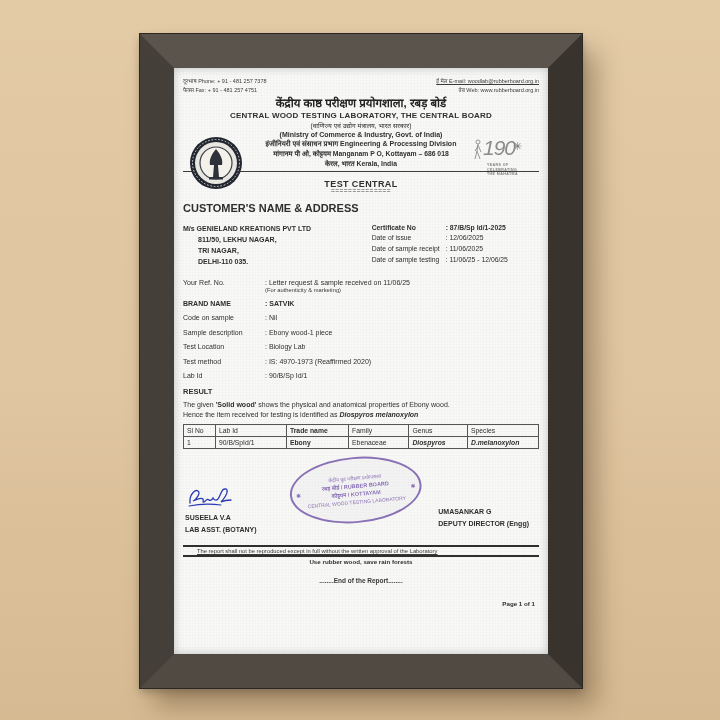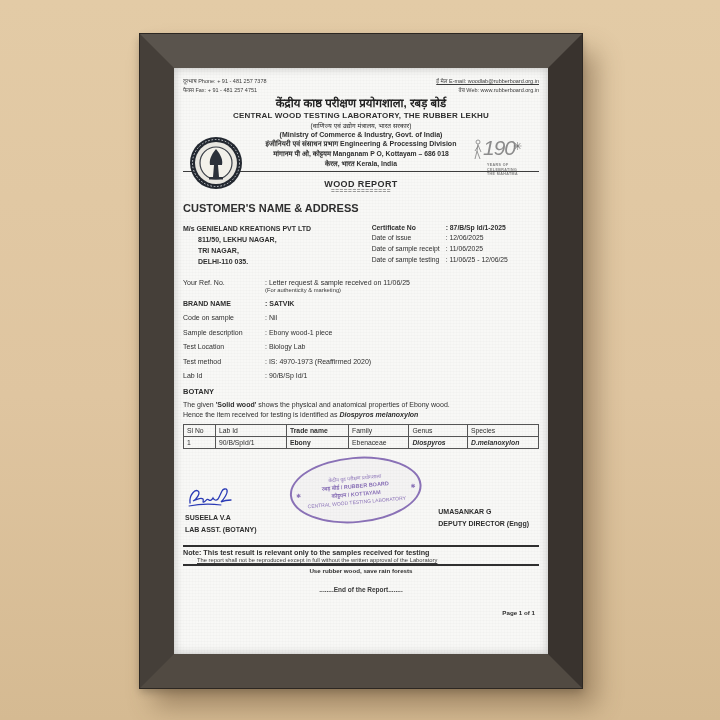--- a/index.html
+++ b/index.html
@@ -110,21 +110,21 @@
         <div>फैक्स Fax: + 91 - 481 257 4751</div>
       </div>
       <div style="text-align:right">
         <div class="u">ई मेल E-mail: woodlab@rubberboard.org.in</div>
         <div>वेब Web: www.rubberboard.org.in</div>
       </div>
     </div>
 
     <div class="titles">
       <div class="t-hi">केंद्रीय काष्ठ परीक्षण प्रयोगशाला, रबड़ बोर्ड</div>
-      <div class="t-en">CENTRAL WOOD TESTING LABORATORY, THE RUBBER LEKHU</div>
+      <div class="t-en">CENTRAL WOOD TESTING LABORATORY, THE CENTRAL BOARD</div>
       <div class="t-min">(वाणिज्य एवं उद्योग मंत्रालय, भारत सरकार)</div>
       <div class="t-minen">(Ministry of Commerce &amp; Industry, Govt. of India)</div>
       <div class="t-div">इंजीनियरी एवं संसाधन प्रभाग Engineering &amp; Processing Division</div>
       <div class="t-addr">मांगानम पी ओ, कोट्टयम Manganam P O, Kottayam – 686 018</div>
       <div class="t-loc">केरल, भारत Kerala, India</div>
 
       <div class="emblem">
         <svg width="54" height="56" viewBox="0 0 54 56">
           <circle cx="27" cy="28" r="26" fill="#232830"></circle>
           <circle cx="27" cy="28" r="21" fill="#e9e7e1"></circle>
@@ -148,21 +148,21 @@
           <div>YEARS OF</div>
           <div>CELEBRATING</div>
           <div>THE MAHATMA</div>
         </div>
       </div>
     </div>
 
     <div class="hrule"></div>
 
     <div class="rep-head">
-      <div class="rep-title">WOOD REPORT</div>
+      <div class="rep-title">TEST CENTRAL</div>
       <div class="rep-dash">==============</div>
     </div>
 
     <div class="cust-head">CUSTOMER'S NAME &amp; ADDRESS</div>
 
     <div class="info-row">
       <div class="addr-col">
         <div>M/s GENIELAND KREATIONS PVT LTD</div>
         <div class="ind">811/50, LEKHU NAGAR,</div>
         <div class="ind">TRI NAGAR,</div>
@@ -213,21 +213,21 @@
       <div class="frow">
         <span class="flabel">Test method</span>
         <span>: IS: 4970-1973 (Reaffirmed 2020)</span>
       </div>
       <div class="frow">
         <span class="flabel">Lab Id</span>
         <span>: 90/B/Sp Id/1</span>
       </div>
     </div>
 
-    <div class="res-head">BOTANY</div>
+    <div class="res-head">RESULT</div>
     <div class="res-para">
       <span>The given </span><span class="bold">'Solid wood'</span><span> shows the physical and anatomical properties of Ebony wood.</span><br>
       <span>Hence the item received for testing is identified as </span><span class="ital">Diospyros melanoxylon</span>
     </div>
 
     <table>
       <tbody>
           <tr>
         <th style="width:9%">Sl No</th>
         <th style="width:20%">Lab Id</th>
@@ -266,21 +266,20 @@
         <div class="s4">CENTRAL WOOD TESTING LABORATORY</div>
       </div>
 
       <div class="sig-right">
         <div>UMASANKAR G</div>
         <div>DEPUTY DIRECTOR (Engg)</div>
       </div>
     </div>
 
     <div class="notebox">
-      <div class="note-main">Note: This test result is relevant only to the samples received for testing</div>
       <div class="note-sub">The report shall not be reproduced except in full without the written approval of the Laboratory</div>
     </div>
     <div class="slogan">Use rubber wood, save rain forests</div>
     <div class="endline">........End of the Report........</div>
     <div class="pageno">Page 1 of 1</div>
 
   </div>
 </div>
 
 </body></html>

